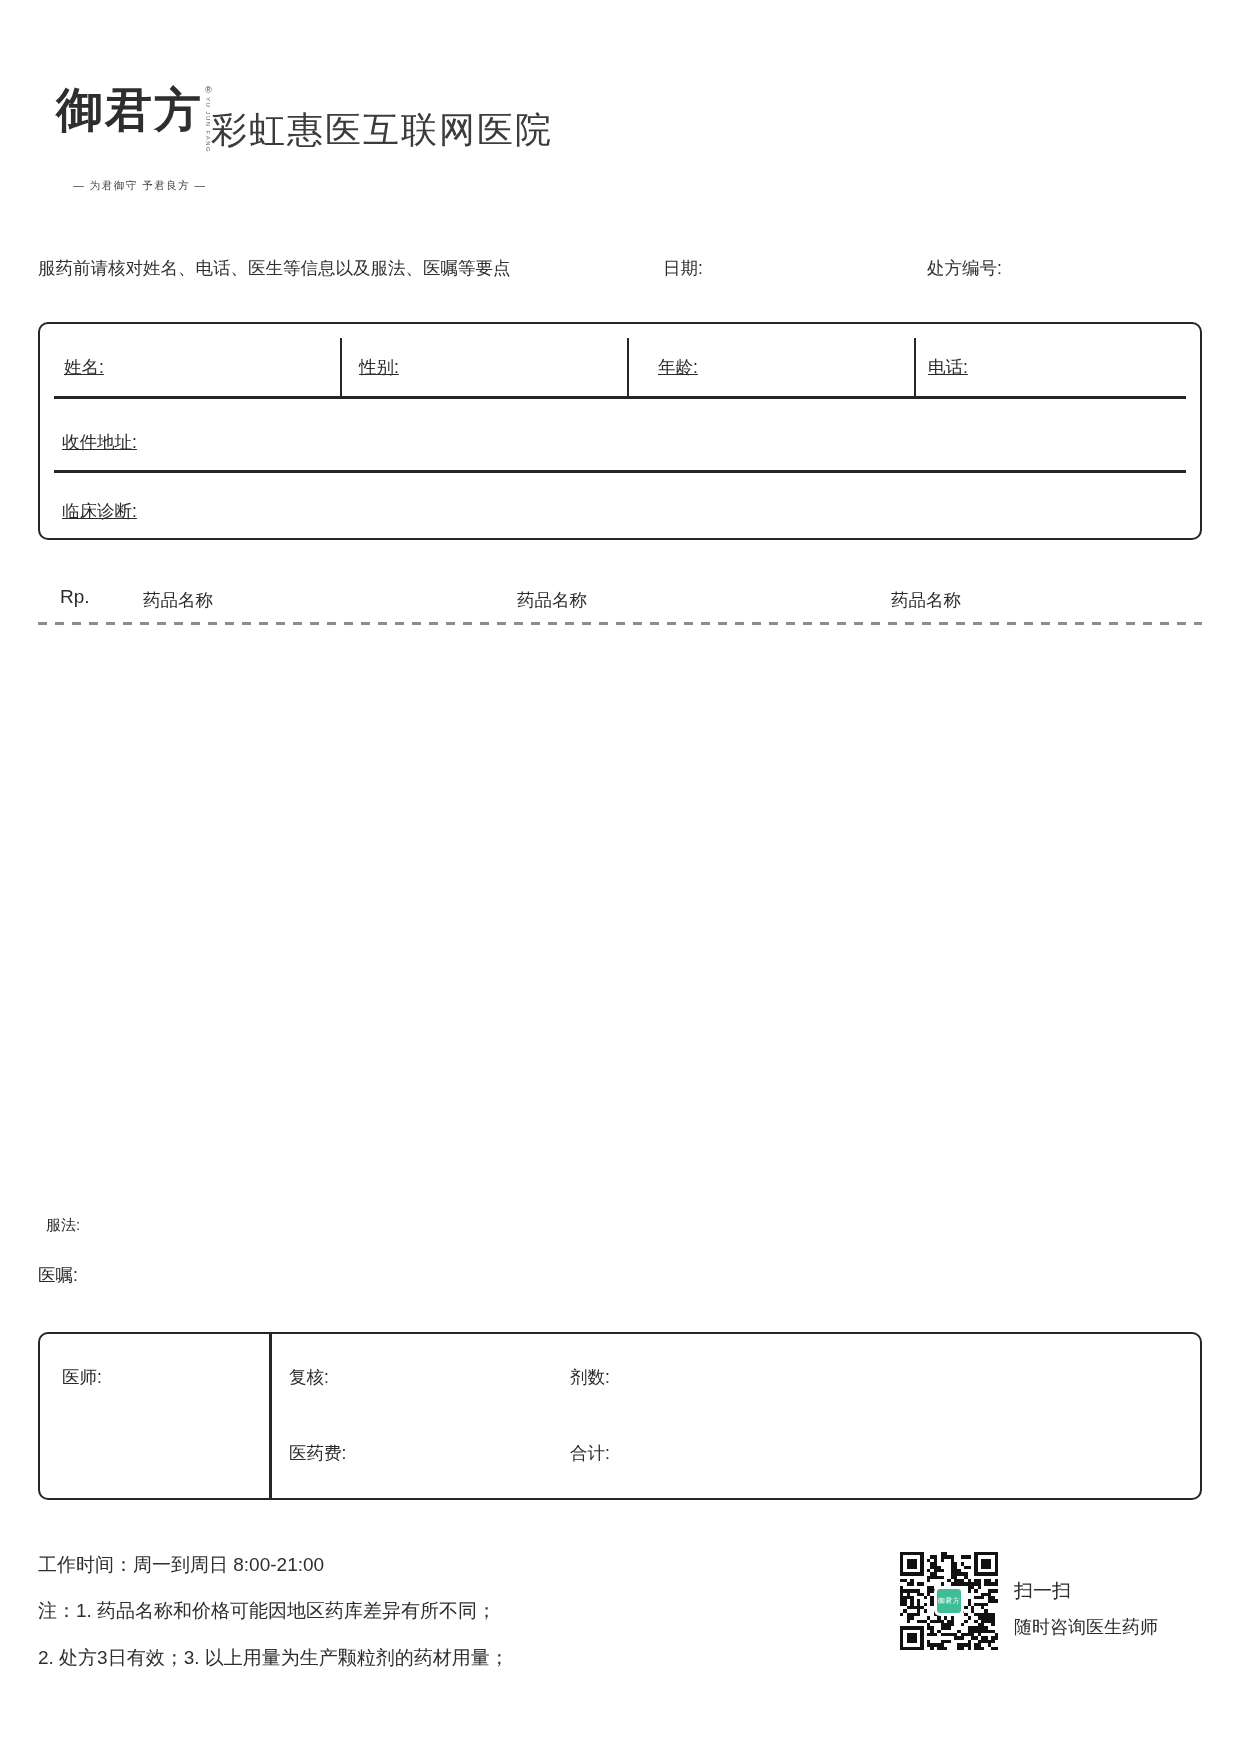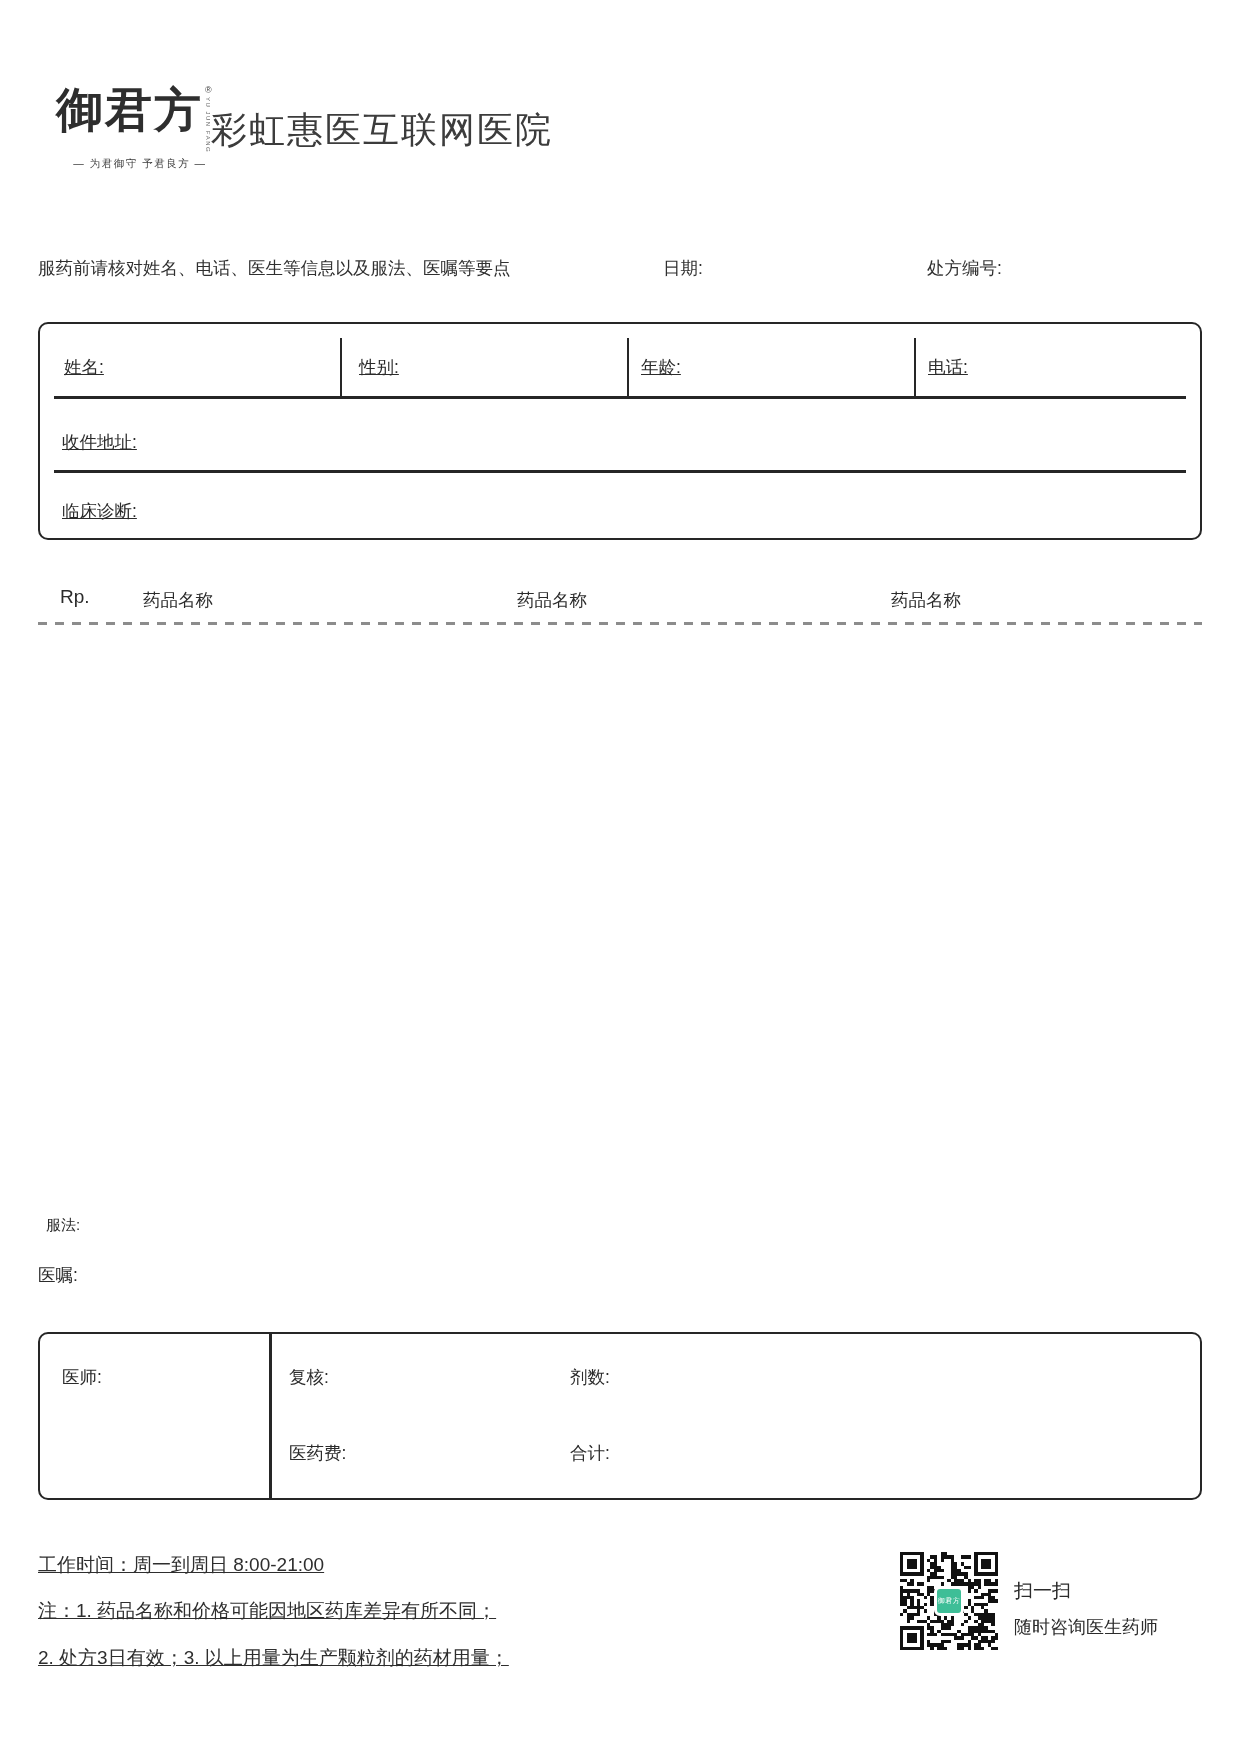--- a/index.html
+++ b/index.html
@@ -18,21 +18,21 @@
     font-family:"DejaVu Serif",serif;font-weight:700;font-size:47px;line-height:1;
     color:#2e2e2e;letter-spacing:2px;white-space:nowrap;
   }
   .logo-side{display:flex;flex-direction:column;align-items:center;margin-left:2px;}
   .logo-reg{font-size:9px;line-height:1;color:#444;}
   .logo-vert{
     writing-mode:vertical-rl;font-size:6px;letter-spacing:1.5px;color:#6a6a6a;
     margin-top:2px;white-space:nowrap;
   }
   .logo-tagline{
-    margin-top:4px;font-size:10.5px;letter-spacing:1.5px;color:#3d3d3d;
+    margin-top:26px;font-size:10.5px;letter-spacing:1.5px;color:#3d3d3d;
     white-space:nowrap;text-align:center;width:168px;
   }
   .hospital-name{
     left:211px;top:106px;margin:0;font-size:36px;font-weight:400;
     letter-spacing:2px;color:#3c3c3c;white-space:nowrap;
   }
 
   
   .meta{top:256px;font-size:17.5px;color:#303030;white-space:nowrap;}
   .notice{left:38px;}
@@ -62,21 +62,21 @@
 
   
   .sbox{
     left:38px;top:1332px;width:1164px;height:168px;
     border:2.5px solid #262626;border-radius:10px;box-sizing:border-box;
   }
   .sbox .label{position:absolute;font-size:17.5px;white-space:nowrap;}
   .sbox .vdiv-full{position:absolute;left:229px;top:0;bottom:0;width:2.5px;background:#262626;}
 
   
-  .foot{left:38px;font-size:19px;color:#2e2e2e;white-space:nowrap;text-decoration:underline;}
+  .foot{left:38px;font-size:19px;color:#2e2e2e;white-space:nowrap;}
   .qr-wrap{left:900px;top:1552px;width:98px;height:98px;}
   .qr-wrap svg{display:block;}
   .qr-logo{
     position:absolute;left:50%;top:50%;transform:translate(-50%,-50%);
     width:30px;height:30px;background:#3ebe97;border:3px solid #ffffff;
     border-radius:6px;box-sizing:border-box;
     display:flex;align-items:center;justify-content:center;
   }
   .qr-logo span{font-size:7px;color:#ffffff;letter-spacing:.5px;white-space:nowrap;}
   .qr-caption1{left:1014px;top:1578px;font-size:19px;white-space:nowrap;}
@@ -101,21 +101,21 @@
 
   <div class="abs meta notice">服药前请核对姓名、电话、医生等信息以及服法、医嘱等要点</div>
   <div class="abs meta date-label">日期:</div>
   <div class="abs meta rxno-label">处方编号:</div>
 
   <div class="abs pbox">
     <span class="label" style="left:24px;top:31px">姓名:</span>
     <span class="vdiv" style="left:300px"></span>
     <span class="label" style="left:319px;top:31px">性别:</span>
     <span class="vdiv" style="left:587px"></span>
-    <span class="label" style="left:601px;top:31px">年龄:</span>
+    <span class="label" style="left:618px;top:31px">年龄:</span>
     <span class="vdiv" style="left:874px"></span>
     <span class="label" style="left:888px;top:31px">电话:</span>
 
     <span class="hline" style="top:72px"></span>
     <span class="label" style="left:22px;top:106px">收件地址:</span>
 
     <span class="hline" style="top:146px"></span>
     <span class="label" style="left:22px;top:175px">临床诊断:</span>
   </div>
 

